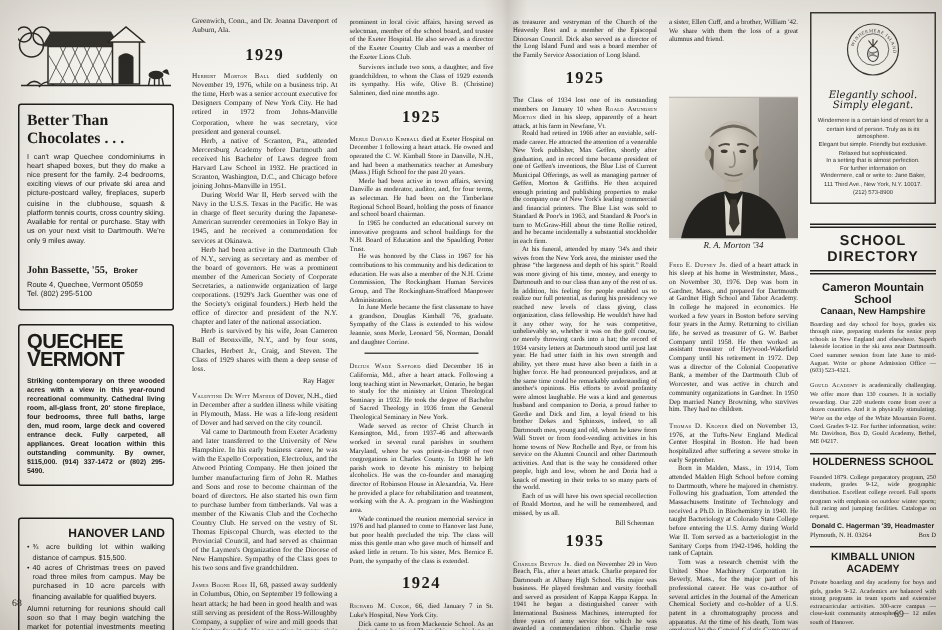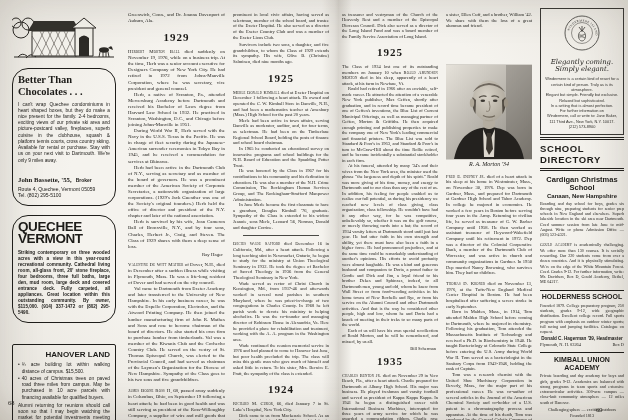--- a/index.html
+++ b/index.html
@@ -15,21 +15,21 @@
   .ind{text-indent:6px}
   .nm{font-variant:small-caps;letter-spacing:.2px}
   .yr{font-weight:bold;font-size:11px;line-height:1;text-align:center;letter-spacing:1px;margin:8px 0 6px;font-family:"Liberation Serif",serif}
   .sig{text-align:right;margin:2px 2px 4px 0}
   .hr{border-top:.75px solid #4a4a46;margin:5px 10px}
   .frag{margin-bottom:2px}
   .pn{position:absolute;font-size:6.5px;color:#2a2925}
   
   .bridge{margin:2px 0 2px 0}
   .adbox{border:1.2px solid #1f1e1b;padding:5px 5px 6px;background:transparent}
-  .round{border-radius:16px}
+  .round{border-radius:2px}
   .choc-head{font-weight:bold;font-size:10.5px;line-height:1.12;white-space:pre-line;font-family:"Liberation Serif",serif;margin-bottom:4px}
   .choc-body{font-family:"Liberation Sans",sans-serif;font-size:4.8px;line-height:1.3;text-align:justify}
   .broker{margin-top:4px}
   .broker-name{font-weight:bold;font-size:6.8px;font-family:"Liberation Serif",serif}
   .broker-title{font-weight:bold;font-size:5px;font-family:"Liberation Sans",sans-serif}
   .addr{font-family:"Liberation Sans",sans-serif;font-size:5px;line-height:1.3}
   .qv{margin-top:9px}
   .qv-head{font-weight:bold;font-size:13.5px;line-height:.92;letter-spacing:-.4px;white-space:pre-line;font-family:"Liberation Sans",sans-serif;margin-bottom:4px}
   .qv-body{font-family:"Liberation Sans",sans-serif;font-weight:bold;font-size:4.6px;line-height:1.32;text-align:justify}
   .hl{margin-top:21px;border-radius:2px}
@@ -38,22 +38,22 @@
   .hl-bullet::before{content:"•";margin-right:2px}
   .hl-note{font-family:"Liberation Sans",sans-serif;font-size:4.8px;line-height:1.3;text-align:justify;margin-top:2px}
   .hl-sig1{font-style:italic;font-size:6px;text-align:center;margin-top:3px}
   
   .photo{width:86px;height:94px;margin:36px 0 2px 0;box-shadow:0 0 0 .5px #b5b1a8}
   .cap{font-style:italic;font-size:6px;text-align:center;margin:2px 0 5px}
   
   .wind{border:1px solid #3a3935;padding:5px 3px 5px;text-align:center}
   .wind-script{font-style:italic;font-size:6.8px;line-height:1.1;font-family:"DejaVu Serif",serif;margin:3px 0 2.5px}
   .wind-body{font-family:"Liberation Sans",sans-serif;font-size:3.9px;line-height:1.35;white-space:pre-line;color:#33322e}
-  .dir-title{font-weight:bold;font-size:9.5px;letter-spacing:.6px;font-family:"Liberation Sans",sans-serif;
-             border-top:3px double #22211e;border-bottom:3px double #22211e;padding:3px 0;margin-top:2px}
+  .dir-title{font-weight:bold;font-size:9.5px;letter-spacing:.6px;text-align:center;font-family:"Liberation Sans",sans-serif;
+             border-top:3px double #22211e;border-bottom:3px double #22211e;padding:3px 0;margin-top:13px}
   .sch{margin-top:5px}
   .sch-h1{font-weight:bold;font-size:7.5px;line-height:1.1;text-align:center;font-family:"Liberation Sans",sans-serif}
   .sch-h1.caps{font-size:7px}
   .sch-h2{font-weight:bold;font-size:6px;text-align:center;font-family:"Liberation Sans",sans-serif}
   .sch-b{font-size:4.15px;line-height:1.27;text-align:justify;margin-top:2px}
   .toprule{border-top:1.6px solid #1f1e1b;padding-top:2.5px}
   .hm{font-weight:bold;font-size:4.6px;text-align:center;font-family:"Liberation Sans",sans-serif;margin-top:2px}
   .addr-row{display:flex;justify-content:space-between;font-size:4.4px;margin-top:1px}
   .cent{font-size:4.2px;line-height:1.4;text-align:center;white-space:pre-line;margin-top:2px}
   .vign{position:absolute;inset:0;pointer-events:none;box-shadow:inset 0 0 45px rgba(60,52,38,.18)}
@@ -217,36 +217,36 @@
           </defs>
         <circle cx="19" cy="19" r="17" fill="none" stroke="#3a3935" stroke-width=".8"></circle>
         <circle cx="19" cy="19" r="10.5" fill="none" stroke="#3a3935" stroke-width=".5"></circle>
         <text font-size="3" font-family="Liberation Serif, serif" fill="#33322e" letter-spacing=".4">
           <textPath href="#sealArc" startOffset="4">WINDERMERE ISLAND CLUB</textPath>
         </text>
         <ellipse cx="19" cy="22" rx="3.6" ry="5" fill="none" stroke="#3a3935" stroke-width=".7"></ellipse>
         <path d="M16,20 l6,4 M16,24 l6,-4 M16.2,22.5 l5.6,1 M16.2,21.5 l5.6,-1" stroke="#3a3935" stroke-width=".4"></path>
         <path d="M19,17 l-3,-4 M19,17 l0,-5 M19,17 l3,-4" stroke="#3a3935" stroke-width=".8"></path>
       </svg>
-      <div class="wind-script">Elegantly coming. Simply elegant.</div>
+      <div class="wind-script">Elegantly school. Simply elegant.</div>
       <div class="wind-body">Windermere is a certain kind of resort for a
 certain kind of person. Truly as is its atmosphere.
 Elegant but simple. Friendly but exclusive.
 Relaxed but sophisticated.
 In a setting that is almost perfection.
 For further information on
 Windermere, call or write to: Jane Baker,
 111 Third Ave., New York, N.Y. 10017.
 (212) 573-8900</div>
     </div>
 
     <div class="dir-title">SCHOOL DIRECTORY</div>
 
     <div class="sch">
-      <div class="sch-h1">Cardigan Christmas School</div>
+      <div class="sch-h1">Cameron Mountain School</div>
       <div class="sch-h2">Canaan, New Hampshire</div>
       <div class="sch-b">Boarding and day school for boys, grades six through nine, preparing students for senior prep schools in New England and elsewhere. Superb lakeside location in the ski area near Dartmouth. Coed summer session from late June to mid-August. Write or phone Admission Office — (603) 523-4321.</div>
     </div>
 
     <div class="sch">
       <p class="sch-b"><span class="nm">Gould Academy</span><span> is academically challenging. We offer more than 130 courses. It is socially rewarding. Our 220 students come from over a dozen countries. And it is physically stimulating. We're on the edge of the White Mountain Forest. Coed. Grades 9-12. For further information, write: Mr. Davidson, Box D, Gould Academy, Bethel, ME 04217.</span></p>
     </div>
 
     <div class="sch toprule">
       <div class="sch-h1 caps">HOLDERNESS SCHOOL</div>

